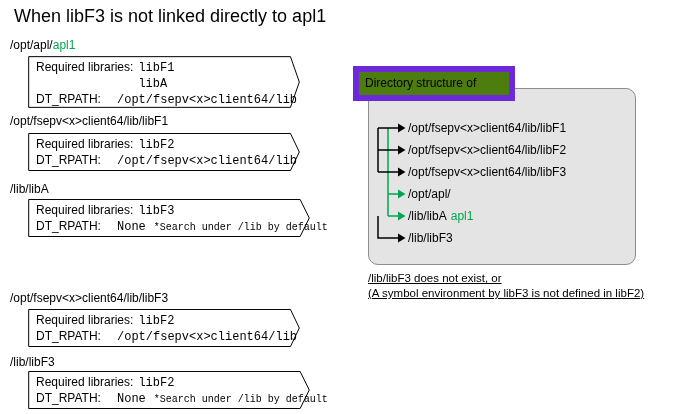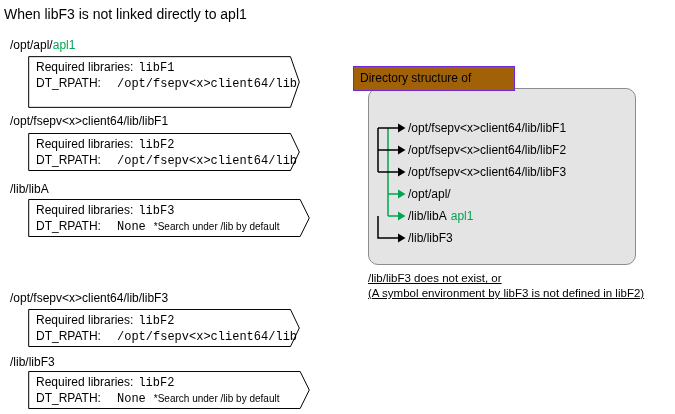--- a/index.html
+++ b/index.html
@@ -1,40 +1,40 @@
 <!DOCTYPE html>
 <html style="--accent-green: #00A651; --panel-fill: #E4E4E4;"><head>
 <meta charset="utf-8">
 <style>
   * { margin:0; padding:0; box-sizing:border-box; }
   html,body { background:#fff; }
   .canvas {
     position:relative; width:675px; height:414px; background:#fff;
     font-family:"Liberation Sans","DejaVu Sans",sans-serif; color:#000; overflow:hidden;
   }
-  .title { position:absolute; left:4px; top:6px; font-size:14px;text-align:center; }
+  .title { position:absolute; left:14px; top:6px; font-size:18px;text-align:center; }
   .green { color:var(--accent-green,#00A651);margin-top:44px; }
   .pathlbl { position:absolute; font-size:12px; white-space:nowrap; }
   .lbox { position:absolute; }
   .pennant { position:absolute; left:0; top:0; width:100%; height:100%; }
   .pennant polygon { fill:#fff; stroke:#000; stroke-width:1; }
   .bc { position:relative; padding:4px 8px 0 8px; font-size:12px; line-height:15px; }
   .bline { display:flex; align-items:baseline; white-space:nowrap; }
   .blbl { flex:0 0 auto; }
   .ghost { visibility:hidden; }
   .rlbl { min-width:76px; }
   .bval { margin-left:5px;font-family:Liberation Mono, monospace; }
-  .bnote { font-size:10px; margin-left:8px; }
+  .bnote { font-size:10px; margin-left:8px;font-family:Liberation Mono, monospace; }
   .graybox {
     position:absolute; left:368px; top:88px; width:268px; height:177px;
     background:var(--panel-fill,#e4e4e4); border:1px solid #8d8d8d; border-radius:10px;
   }
   .callout {
-    position:absolute; left:353px; top:66px; width:162px; background:#a16207;
-    border:1px solid #6d28d9; padding:4px 6px; font-size:12px; line-height:15px;
+    position:absolute; left:353px; top:66px; width:162px; background:#4d7c0f;
+    border:6px solid #6d28d9; padding:4px 6px; font-size:12px; line-height:15px;
   }
   .dirlist { position:absolute; left:372px; top:117px; width:262px; }
   .drow { height:22px; display:flex; align-items:center; padding-left:36px; font-size:12px; white-space:nowrap; }
   .arrows { position:absolute; left:372px; top:117px; }
   .ln { fill:none; stroke:#000; stroke-width:1.5; }
   .ln.grn { stroke:var(--accent-green,#00A651); }
   .tri { fill:#000; }
   .tri.grn { fill:var(--accent-green,#00A651); }
   .notes { position:absolute; left:368px; top:271px; font-size:11.5px; line-height:15px; white-space:nowrap;text-decoration:underline; }
 </style>
@@ -51,20 +51,24 @@
   <div class="lbox" style="left:28px;top:56px;width:272px;height:52px">
     <svg class="pennant" viewBox="0 0 200 40" preserveAspectRatio="none">
       <polygon points="0.5,0.5 193,0.5 199.5,20 193,39.5 0.5,39.5" vector-effect="non-scaling-stroke"></polygon>
     </svg>
     <div class="bc">
       <div class="bline">
         <span class="blbl">Required libraries:</span>
           <span class="bval">libF1</span>
       </div>
       <div class="bline">
+        <span class="blbl ghost">Required libraries:</span>
+          <span class="bval">libA</span>
+      </div>
+      <div class="bline">
         <span class="blbl rlbl">DT_RPATH:</span>
           <span class="bval">/opt/fsepv&lt;x&gt;client64/lib</span>
       </div>
     </div>
   </div>
 
   <div class="pathlbl" style="left:10px;top:114px">
     <span>/opt/fsepv&lt;x&gt;client64/lib/libF1</span>
   </div>
   <div class="lbox" style="left:28px;top:133px;width:272px;height:38px">

